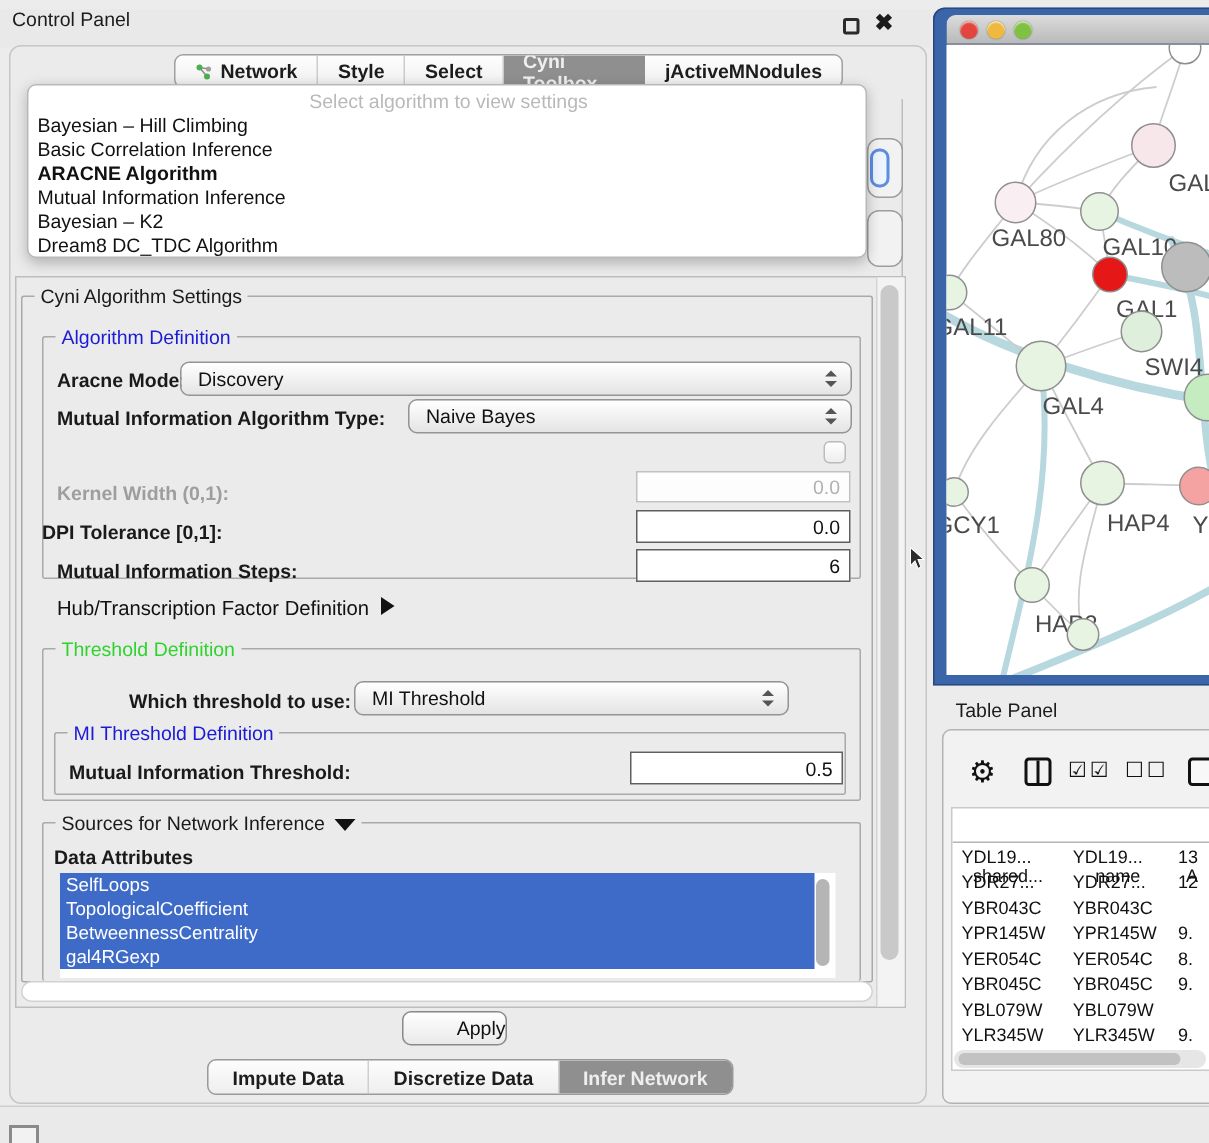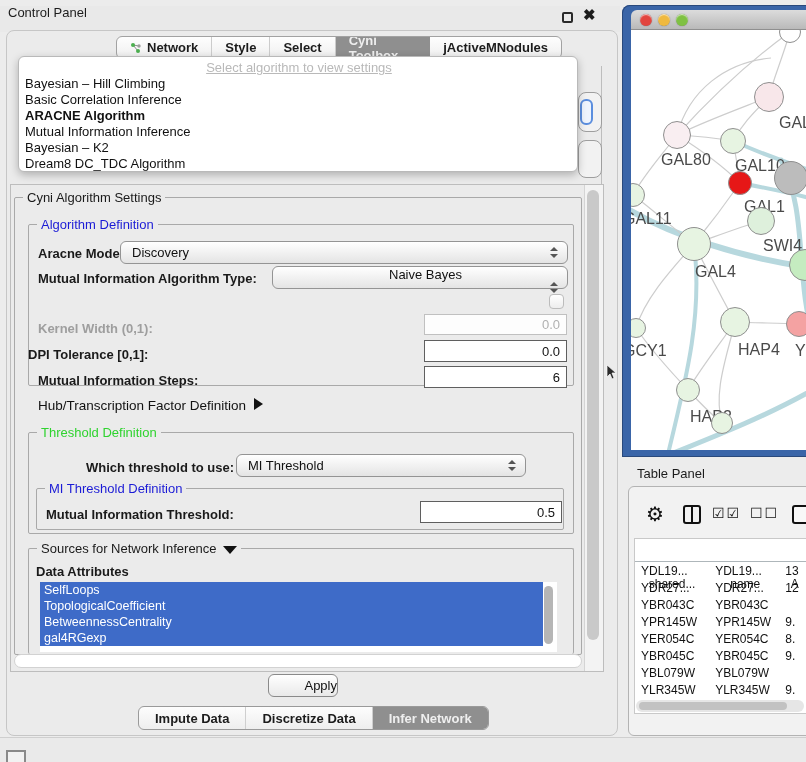--- a/index.html
+++ b/index.html
@@ -26,21 +26,21 @@
   .net-ico { width:12px; height:12px; display:inline-block; }
 
   
   .frag-box { border:1px solid #9e9e9e; border-radius:8px; background:#f2f2f2; }
   .frag-blue { border:2px solid #5b8ede; border-radius:6px; background:#eef4fd; }
   .frag-line { background:#bdbdbd; }
 
   
   #algo-dd { left:18px; top:56px; width:560px; height:116px; background:#ffffff;
     border:1px solid #b9b9b9; border-radius:6px; box-shadow:0 3px 9px rgba(0,0,0,.25); z-index:40; }
-  #algo-ph { left:0; top:3px; width:560px; text-align:center; font-size:13px; color:#b9b9b9;text-decoration:underline; }
+  #algo-ph { left:0; top:3px; width:560px; text-align:center; font-size:13px; color:#b9b9b9; }
   #algo-list { left:6px; top:19px; width:548px; }
   .dd-item { font-size:13px; color:#111; line-height:16px; padding-left:0; white-space:nowrap; }
   .dd-item.bold { font-weight:bold; }
 
   
   #settings-pane { left:10px; top:184px; width:594px; height:488px; background:#ebebeb;
     border:1px solid #bdbdbd; }
   .grouptitle { position:absolute; top:-8px; left:8px; background:#ebebeb; padding:0 4px;
     font-size:13px; white-space:nowrap; }
   .gbox { position:absolute; border:1px solid #a9a9a9; border-radius:2px; }
@@ -189,21 +189,21 @@
   </div>
   <div class="lbl" style="left:38px; top:246px;">Aracne Mode:</div>
   <div class="combo" style="left:120px; top:241px; width:448px; height:23px;">
     <span>Discovery</span>
     <span class="spin">
         <span class="tri-u"></span>
         <span class="tri-d"></span>
       </span>
   </div>
   <div class="lbl" style="left:38px; top:271px;">Mutual Information Algorithm Type:</div>
-  <div class="combo" style="left:272px; top:266px; width:296px; height:23px;flex-direction:column;">
+  <div class="combo" style="left:272px; top:266px; width:296px; height:23px;">
     <span>Naive Bayes</span>
     <span class="spin">
         <span class="tri-u"></span>
         <span class="tri-d"></span>
       </span>
   </div>
   <div class="checkbox" style="left:549px; top:294px;"></div>
   <div class="lbl dis" style="left:38px; top:321px;">Kernel Width (0,1):</div>
   <div class="field dis" style="left:424px; top:314px; width:143px; height:21px;">
     <span>0.0</span>

